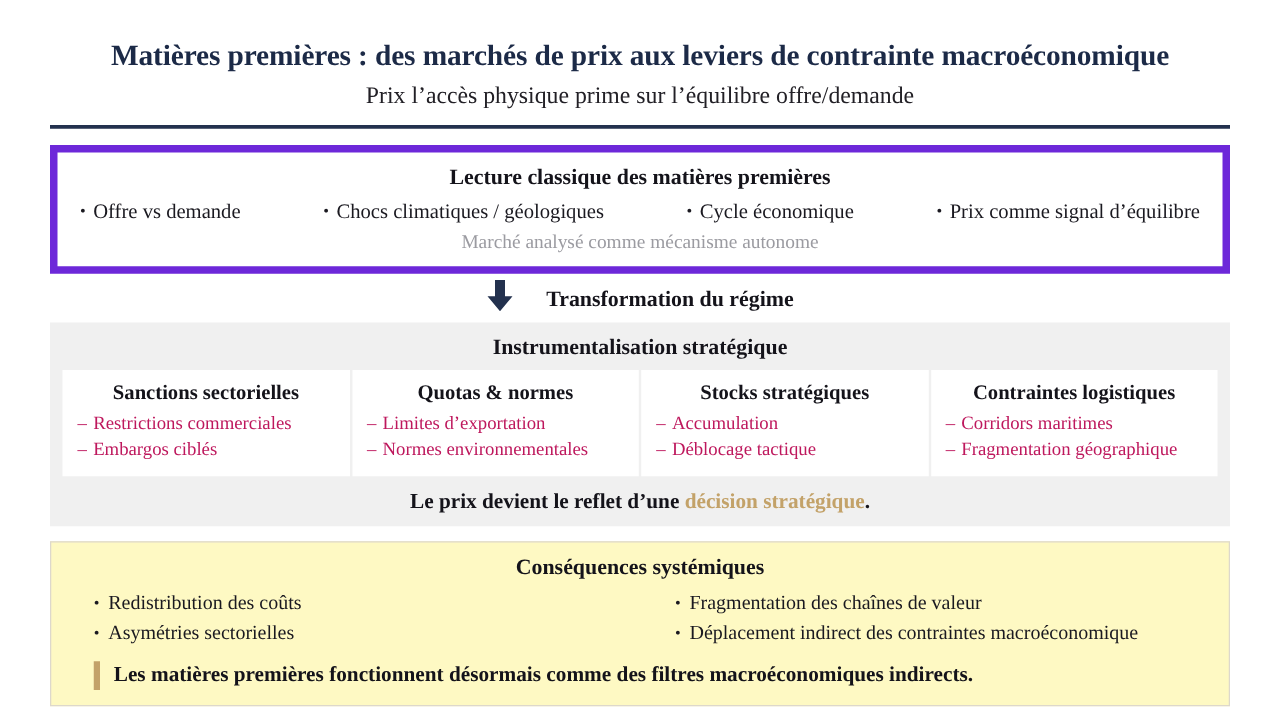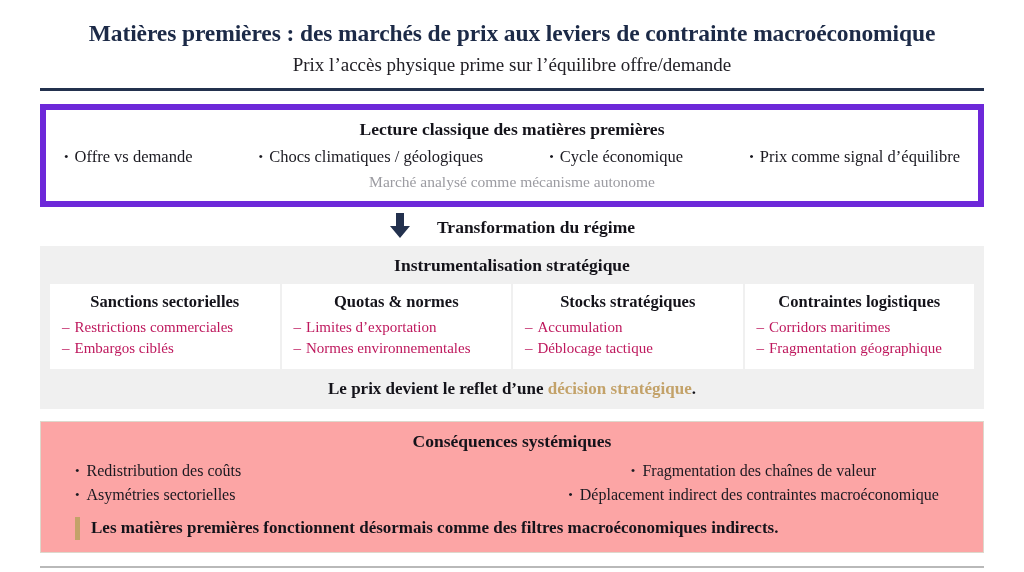--- a/index.html
+++ b/index.html
@@ -13,21 +13,21 @@
   body {
     font-family: "Liberation Serif", "DejaVu Serif", serif;
     color: #17161a;
     position: relative;
     overflow: hidden;
   }
 
   .page {
     width: 1024px;
     height: 572px;
-    padding: 0 40px;
+    padding: 12px 40px;
     position: relative;
   }
 
   
   .header { padding-top: 20px; text-align: center; }
 
   .title {
     font-size: 23.5px;
     font-weight: bold;
     color: #1c2a47;
@@ -152,30 +152,30 @@
     font-size: 17px;
     font-weight: bold;
     color: #14131a;
   }
   .band-tagline .accent { color: #c3a269; }
 
   
   .conseq-box {
     margin-top: 12px;
     border: 1.5px solid #ddd8cc;
-    background: #fca5a5;
+    background: #fef9c3;
     padding: 9px 16px 12px 16px;
   }
 
   .conseq-cols {
     display: flex;
     margin-top: 7px;
   }
   .conseq-col { width: 50%; padding-left: 18px; }
-  .conseq-col.right { padding-left: 28px; text-align: center; }
+  .conseq-col.right { padding-left: 28px; }
 
   .conseq-item {
     font-size: 16px;
     color: #1a1920;
     line-height: 1.48;
     white-space: nowrap;
   }
   .conseq-item .dot { margin-right: 7px; font-size: 13px; vertical-align: 1px; }
 
   .callout {

